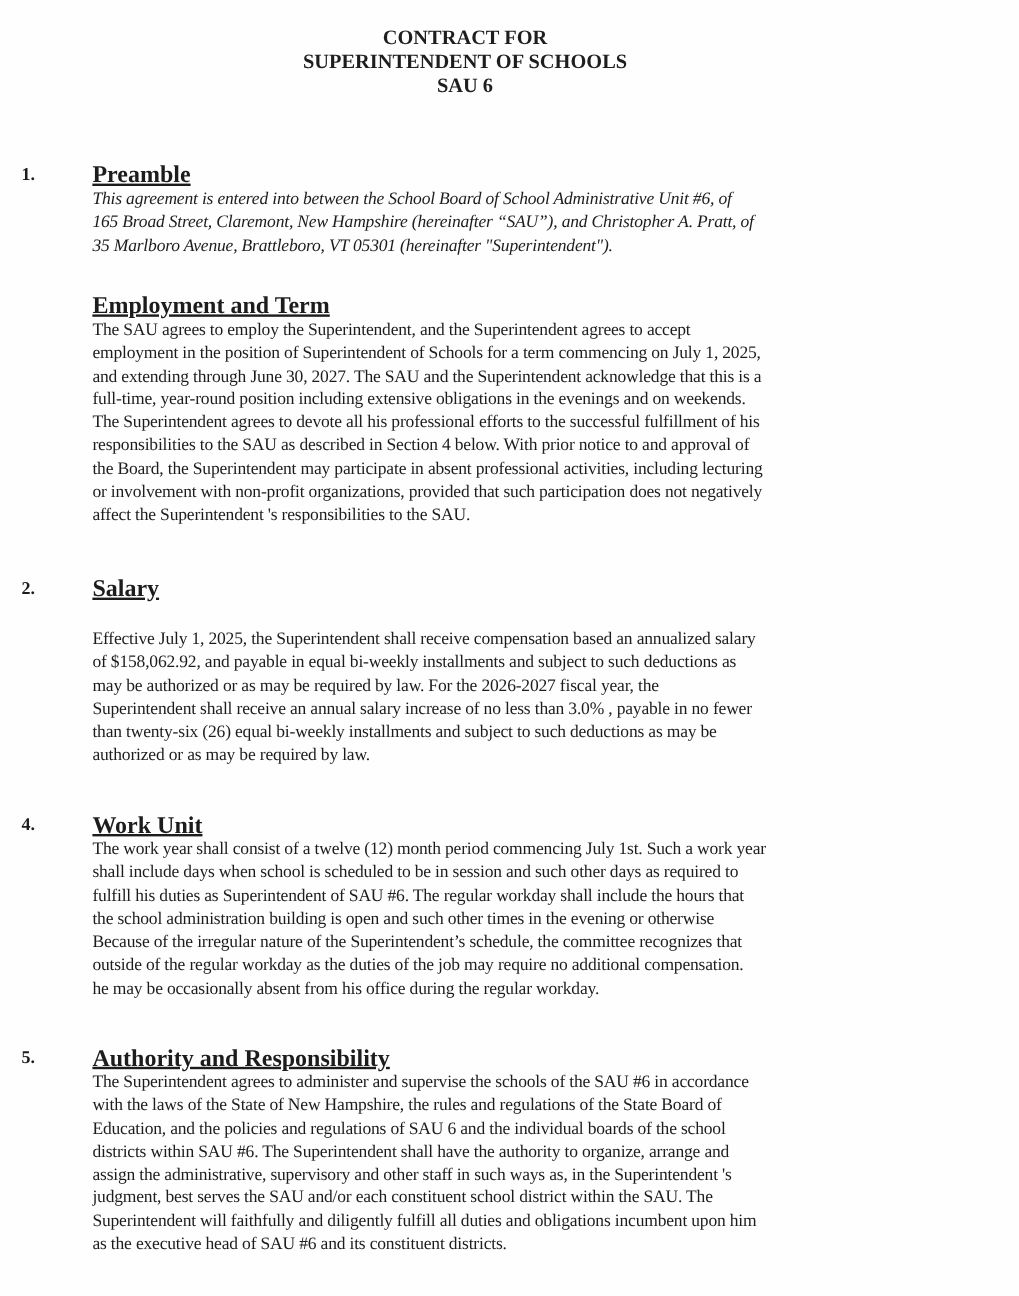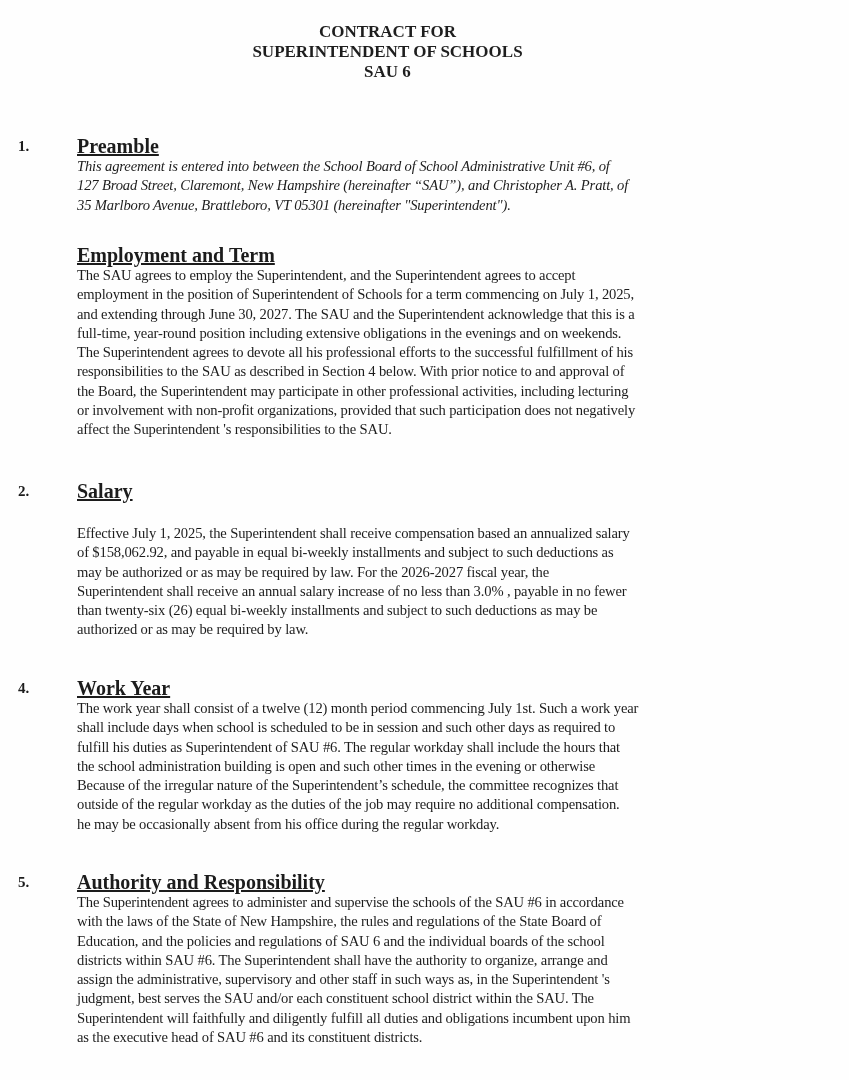--- a/index.html
+++ b/index.html
@@ -76,57 +76,57 @@
     <div>CONTRACT FOR</div>
     <div>SUPERINTENDENT OF SCHOOLS</div>
     <div>SAU 6</div>
   </div>
 
   <div class="section" style="top:137px;">
     <span class="sec-num">1.</span>
     <span class="sec-head">Preamble</span>
     <div class="sec-body" style="top:20px;font-style:italic;">
       <span class="line">This agreement is entered into between the School Board of School Administrative Unit #6, of</span>
-      <span class="line">127 Broad Street, Claremont, New Hampshire (hereinafter “SAU”), and Christopher A. Pratt, of</span>
+      <span class="line">165 Broad Street, Claremont, New Hampshire (hereinafter “SAU”), and Christopher A. Pratt, of</span>
       <span class="line">35 Marlboro Avenue, Brattleboro, VT 05301  (hereinafter "Superintendent").</span>
     </div>
   </div>
 
   <div class="section" style="top:246px;">
     <span class="sec-num"></span>
     <span class="sec-head">Employment and Term</span>
     <div class="sec-body" style="top:20px;">
       <span class="line">The SAU agrees to employ the Superintendent, and the Superintendent agrees to accept</span>
       <span class="line">employment in the position of Superintendent of Schools for a term commencing on July 1, 2025,</span>
       <span class="line">and extending through June 30, 2027. The SAU and the Superintendent acknowledge that this is a</span>
       <span class="line">full-time, year-round position including extensive obligations in the evenings and on weekends.</span>
       <span class="line">The Superintendent agrees to devote all his professional efforts to the successful fulfillment of his</span>
       <span class="line">responsibilities to the SAU as described in Section 4 below. With prior notice to and approval of</span>
-      <span class="line">the Board, the Superintendent may participate in other professional activities, including lecturing</span>
+      <span class="line">the Board, the Superintendent may participate in absent professional activities, including lecturing</span>
       <span class="line">or involvement with non-profit organizations, provided that such participation does not negatively</span>
       <span class="line">affect the Superintendent 's responsibilities to the SAU.</span>
     </div>
   </div>
 
   <div class="section" style="top:482px;">
     <span class="sec-num">2.</span>
     <span class="sec-head">Salary</span>
     <div class="sec-body" style="top:42px;">
       <span class="line">Effective July 1, 2025, the Superintendent shall receive compensation based an annualized salary</span>
       <span class="line">of $158,062.92, and payable in equal bi-weekly installments and subject to such deductions as</span>
       <span class="line">may be authorized or as may be required by law.  For the 2026-2027 fiscal year, the</span>
       <span class="line">Superintendent shall receive an annual salary increase of no less than 3.0% , payable in no fewer</span>
       <span class="line">than twenty-six (26) equal bi-weekly installments and subject to such deductions as may be</span>
       <span class="line">authorized or as may be required by law.</span>
     </div>
   </div>
 
   <div class="section" style="top:679px;">
     <span class="sec-num">4.</span>
-    <span class="sec-head">Work Year</span>
+    <span class="sec-head">Work Unit</span>
     <div class="sec-body" style="top:20px;">
       <span class="line">The work year shall consist of a twelve (12) month period commencing July 1st. Such a work year</span>
       <span class="line">shall include days when school is scheduled to be in session and such other days as required to</span>
       <span class="line">fulfill his duties as Superintendent of SAU #6.  The regular workday shall include the hours that</span>
       <span class="line">the school administration building is open and such other times in the evening or otherwise</span>
       <span class="line">Because of the irregular nature of the Superintendent’s schedule, the committee recognizes that</span>
       <span class="line">outside of the regular workday as the duties of the job may require no additional compensation.</span>
       <span class="line">he may be occasionally absent from his office during the regular workday.</span>
     </div>
   </div>

